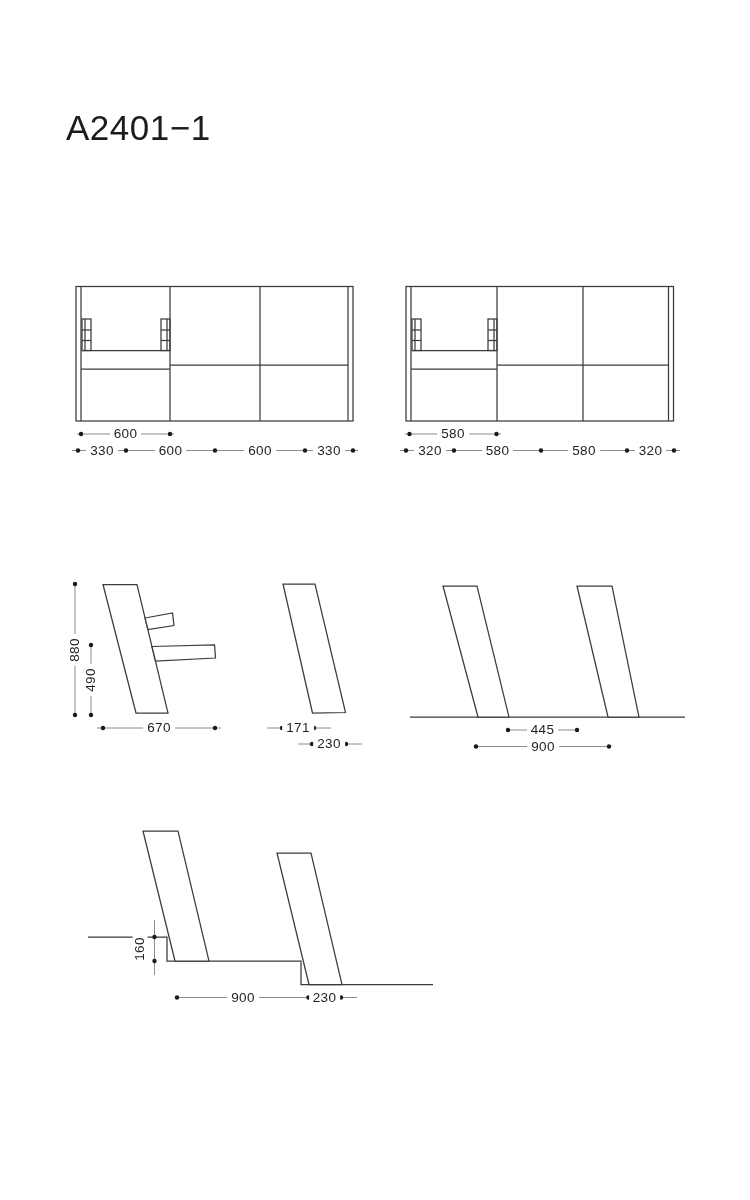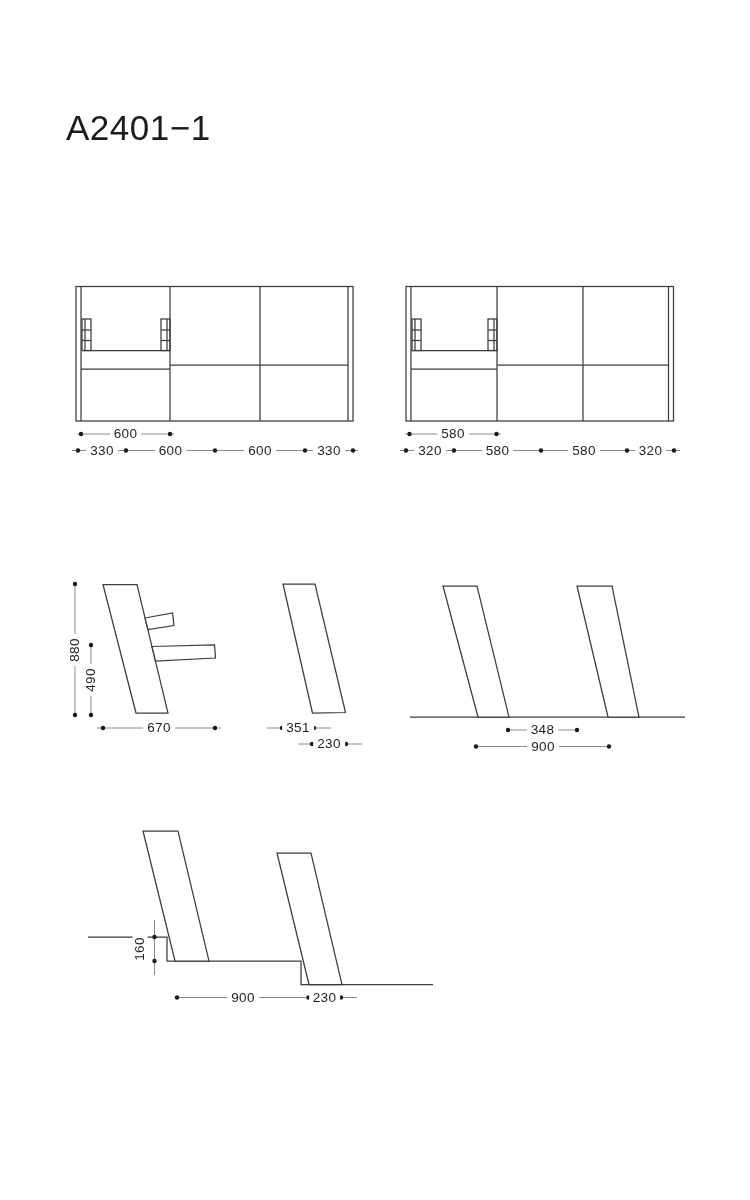--- a/index.html
+++ b/index.html
@@ -168,23 +168,23 @@
   <span class="dim" style="left:453px;top:434px">580</span>
   <span class="dim" style="left:430px;top:450.5px">320</span>
   <span class="dim" style="left:497.5px;top:450.5px">580</span>
   <span class="dim" style="left:584px;top:450.5px">580</span>
   <span class="dim" style="left:650.5px;top:450.5px">320</span>
 
   <span class="dim v" style="left:75px;top:650px">880</span>
   <span class="dim v" style="left:91px;top:680px">490</span>
   <span class="dim" style="left:159px;top:728px">670</span>
 
-  <span class="dim" style="left:298px;top:728px">351</span>
+  <span class="dim" style="left:298px;top:728px">171</span>
   <span class="dim" style="left:329px;top:744px">230</span>
 
-  <span class="dim" style="left:542.5px;top:730px">348</span>
+  <span class="dim" style="left:542.5px;top:730px">445</span>
   <span class="dim" style="left:543px;top:746.5px">900</span>
 
   <span class="dim v" style="left:140px;top:949px">160</span>
   <span class="dim" style="left:243px;top:997.5px">900</span>
   <span class="dim" style="left:324.5px;top:997.5px">230</span>
 
 </div>
 
 </body></html>

